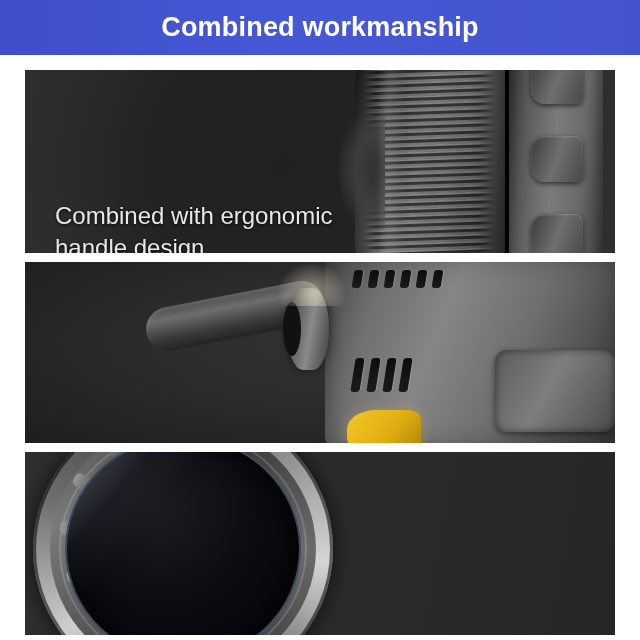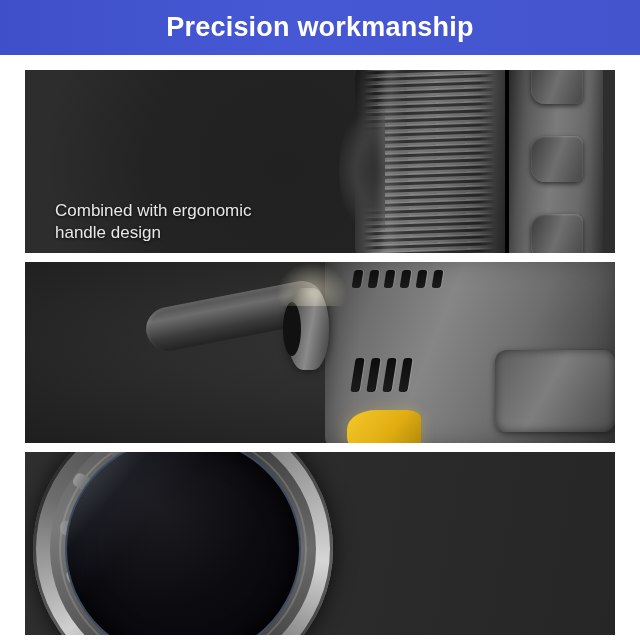--- a/index.html
+++ b/index.html
@@ -42,21 +42,21 @@
   .panel {
     position: absolute;
     left: 25px;
     width: 590px;
     background: #2b2b2b;
     overflow: hidden;
   }
   .panel-caption {
     position: absolute;
     color: #e8e8e8;
-    font-size: 17px;
+    font-size: 24px;
     line-height: 1.32;
     z-index: 30;
     text-shadow: 0 1px 3px rgba(0,0,0,.85);
     white-space: pre-line;
   }
 
   
   #panel-grip { top: 70px; height: 183px; }
 
   #panel-grip .bg-vignette {
@@ -287,21 +287,21 @@
   }
 
   #caption-grip  { left: 30px; top: 130px; width: 300px; }
 </style>
 </head>
 <body>
 
 <div class="page">
 
   <div class="banner">
-    <div class="banner-title">Precision workmanship</div>
+    <div class="banner-title">Combined workmanship</div>
   </div>
 
   <div class="panel" id="panel-grip">
     <div class="bg-vignette"></div>
 
     <div class="grip-wrap">
       <div class="grip-body"></div>
       <div class="grip-ribs"></div>
       <div class="grip-notch"></div>
       <div class="grip-highlight"></div>

